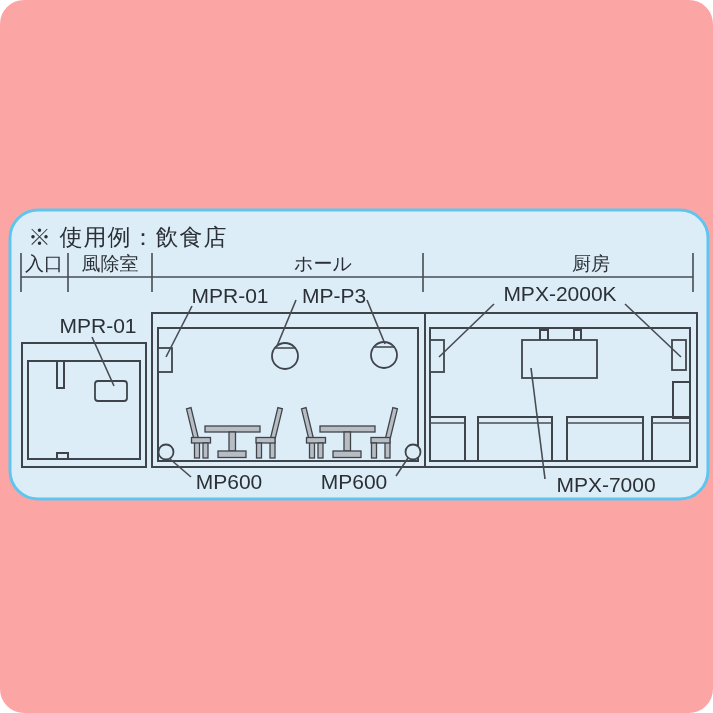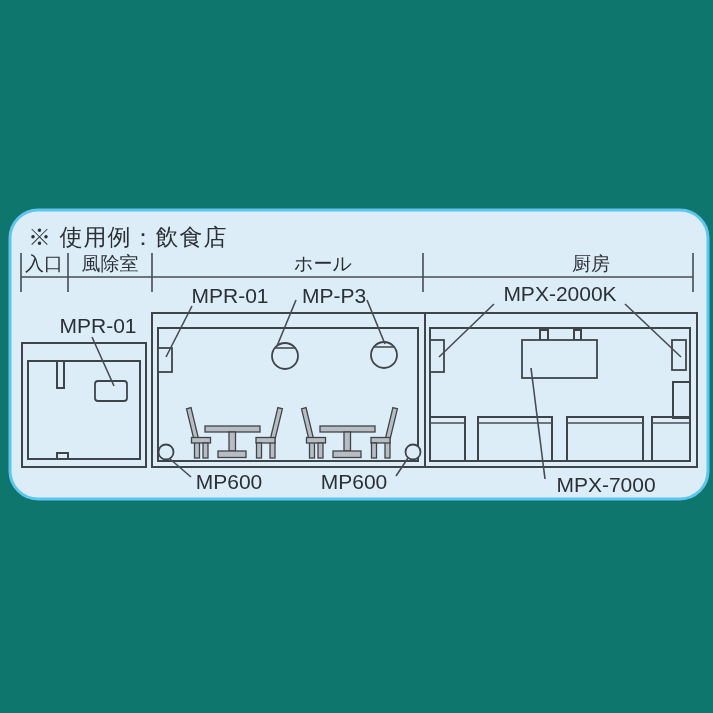--- a/index.html
+++ b/index.html
@@ -1,16 +1,16 @@
 <!DOCTYPE html>
 <html><head>
 <meta charset="utf-8">
 <style>
   html,body{margin:0;padding:0;background:#ffffff;}
-  .stage{position:relative;width:713px;height:713px;background:#0f766e;overflow:hidden;}
+  .stage{position:relative;width:713px;height:713px;background:#fca5a5;overflow:hidden;border-radius:24px;}
   svg{position:absolute;left:0;top:0;}
   .panel{stroke:#5ec6ee;stroke-width:3;}
   .wall{stroke:#3f444a;stroke-width:2;fill:none;}
   .thin{stroke:#474c52;stroke-width:1.6;fill:none;}
   .dev{fill:#dcedf8;stroke:#3f444a;stroke-width:1.8;}
   .furn{fill:#b7bdc3;stroke:#3f444a;stroke-width:1.3;}
   text{fill:#2b3036;font-family:"Liberation Sans",sans-serif;}
   .t-title{font-size:23px;letter-spacing:1px;}
   .t-dim{font-size:19px;text-anchor:middle;}
   .t-label{font-size:21px;text-anchor:middle;}

